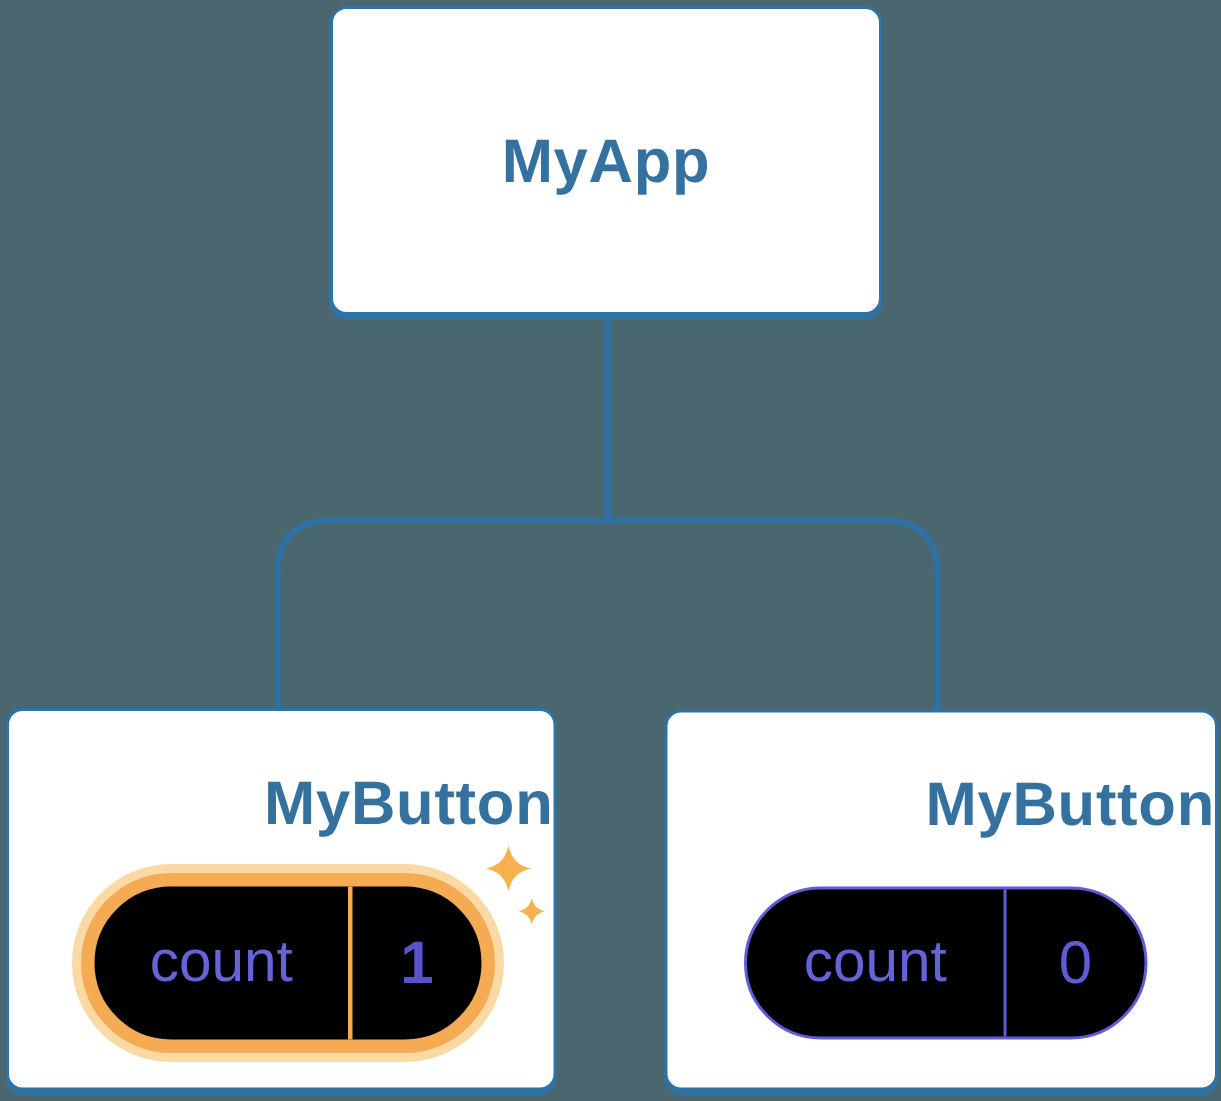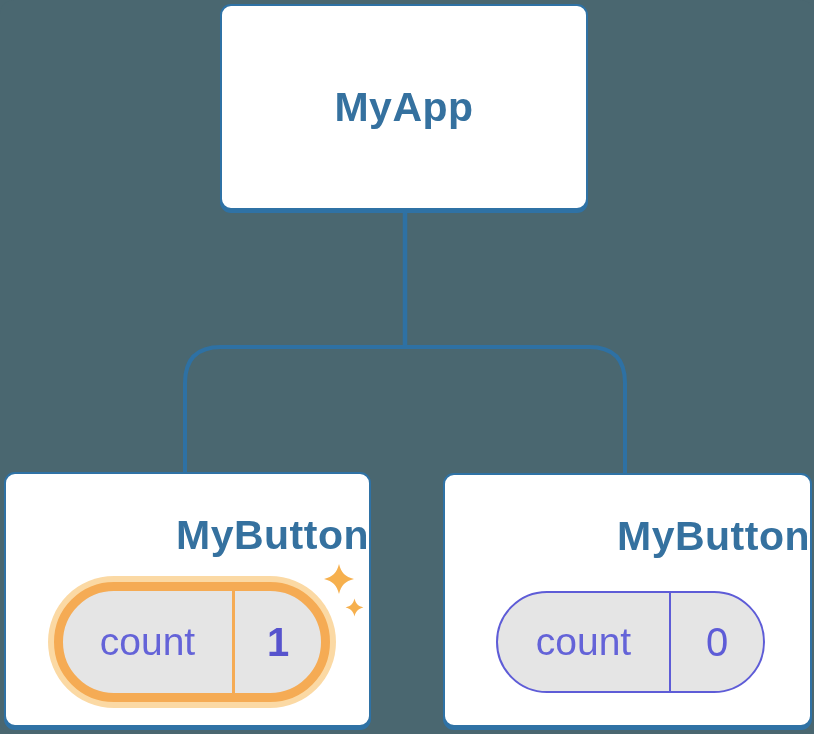--- a/index.html
+++ b/index.html
@@ -53,21 +53,21 @@
     white-space: nowrap;
   }
   .child-title {
     position: absolute;
     top: 38px;
     left: 0; right: 0;
     text-align: right;
   }
   .pill {
     position: absolute;
-    background: #e5e5e5;
+    background: #000000;
     display: flex;
     align-items: stretch;
     box-sizing: border-box;
   }
   .pill-highlighted {
     left: 48px; top: 108px;
     width: 276px; height: 120px;
     border: 9px solid #f5ab54;
     border-radius: 60px;
     box-shadow: 0 0 0 6px #fbd9a4;

